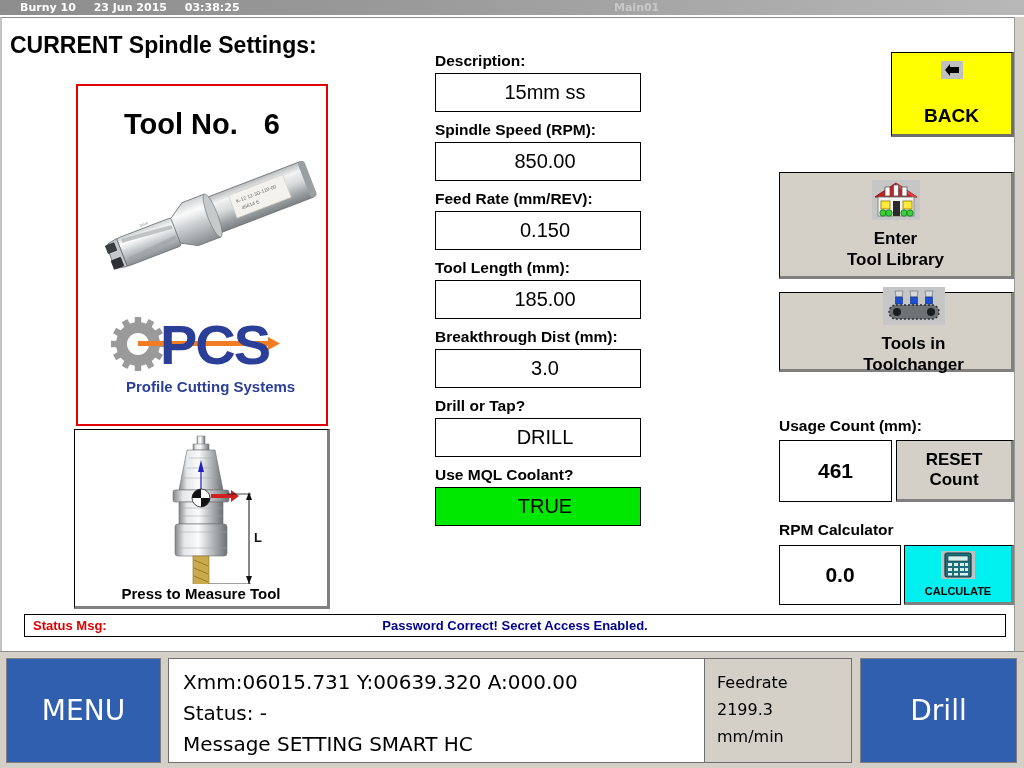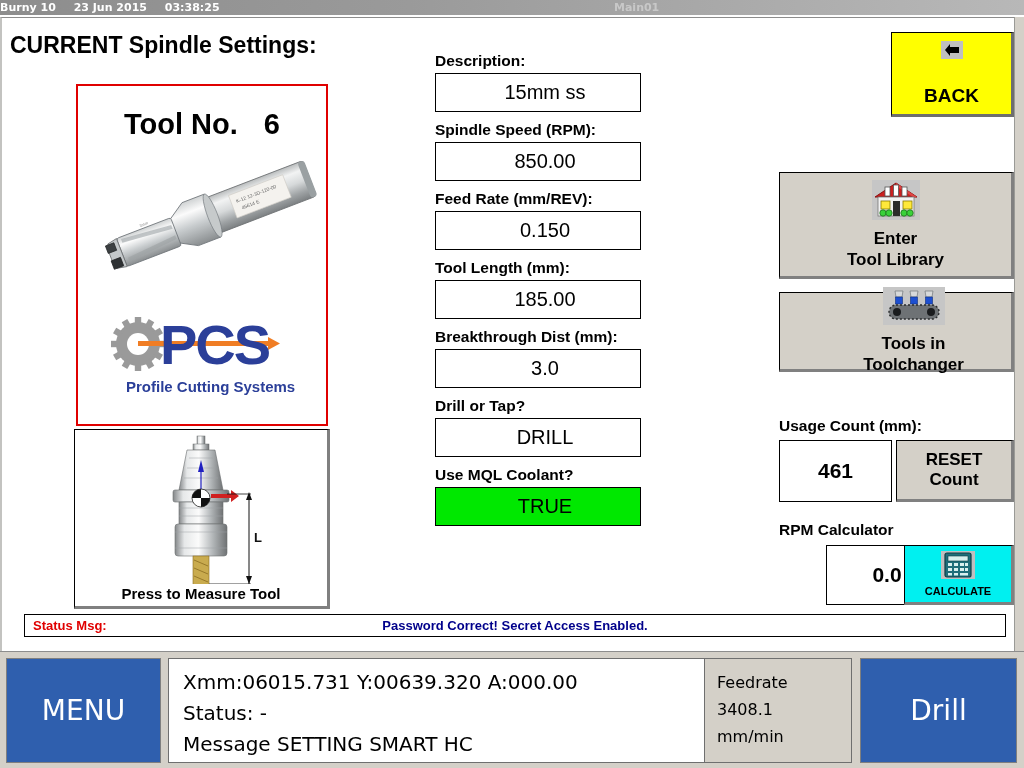--- a/index.html
+++ b/index.html
@@ -17,21 +17,21 @@
     background: #ffffff;
   }
 
   
   .titlebar {
     position: absolute; left: 0; top: 0; width: 1024px; height: 16px;
     background: linear-gradient(to right, #8d8d8d 0%, #9a9a9a 40%, #b8b8b8 100%);
     border-bottom: 1px solid #ffffff;
   }
   .titlebar .tb-left {
-    position: absolute; left: 0; top: 1px;
+    position: absolute; left: 20px; top: 1px;
     font-size: 11px; font-weight: bold; color: #ffffff;
     font-family: "DejaVu Sans", sans-serif;
     letter-spacing: 0px;
     white-space: nowrap;
   }
   .titlebar .tb-left .tb-date { margin-left: 14px; }
   .titlebar .tb-title {
     position: absolute; left: 614px; top: 1px;
     font-size: 11px; font-weight: bold; color: #c8c8c8;
     font-family: "DejaVu Sans", sans-serif;
@@ -111,21 +111,21 @@
     display: flex; align-items: center; justify-content: center;
     font-size: 20px; font-weight: normal; color: #000;
     font-family: "Liberation Sans", sans-serif;
     margin-bottom: 9px;
   }
   .fld-box.green { background: #00e800; }
   .fld-box .inner-pad { padding-left: 14px; }
 
   
   .btn-back {
-    position: absolute; left: 891px; top: 32px;
+    position: absolute; left: 891px; top: 52px;
     width: 123px; height: 85px;
     background: #ffff00;
     border: 1px solid #000000;
     border-right: 3px solid #6e6e6e;
     border-bottom: 3px solid #6e6e6e;
     display: flex; flex-direction: column;
     align-items: center; justify-content: center;
     cursor: pointer;
     gap: 20px;
   }
@@ -169,21 +169,21 @@
 
   .val-box {
     position: absolute;
     background: #ffffff;
     border: 1px solid #000000;
     display: flex; align-items: center; justify-content: center;
     font-size: 21px; font-weight: bold; color: #000;
     font-family: "Liberation Sans", sans-serif;
   }
   #usage-value { left: 779px; top: 440px; width: 113px; height: 62px; }
-  #rpm-value   { left: 779px; top: 545px; width: 122px; height: 60px; margin-left: 47px; }
+  #rpm-value   { left: 779px; top: 545px; width: 122px; height: 60px; }
 
   .btn-reset {
     position: absolute; left: 896px; top: 440px;
     width: 118px; height: 62px;
     background: #d4d0c8;
     border: 1px solid #000000;
     border-right: 3px solid #808080;
     border-bottom: 3px solid #808080;
     display: flex; align-items: center; justify-content: center;
     text-align: center;
@@ -558,19 +558,19 @@
 
   <div class="bottom">
     <div class="bt-menu">MENU</div>
     <div class="bt-readout">
       <div>Xmm:06015.731 Y:00639.320 A:000.00</div>
       <div>Status:  -</div>
       <div>Message SETTING SMART HC</div>
     </div>
     <div class="bt-feed">
       <div>Feedrate</div>
-      <div>3408.1</div>
+      <div>2199.3</div>
       <div>mm/min</div>
     </div>
     <div class="bt-drill">Drill</div>
   </div>
 
 </div>
 
 </body></html>

